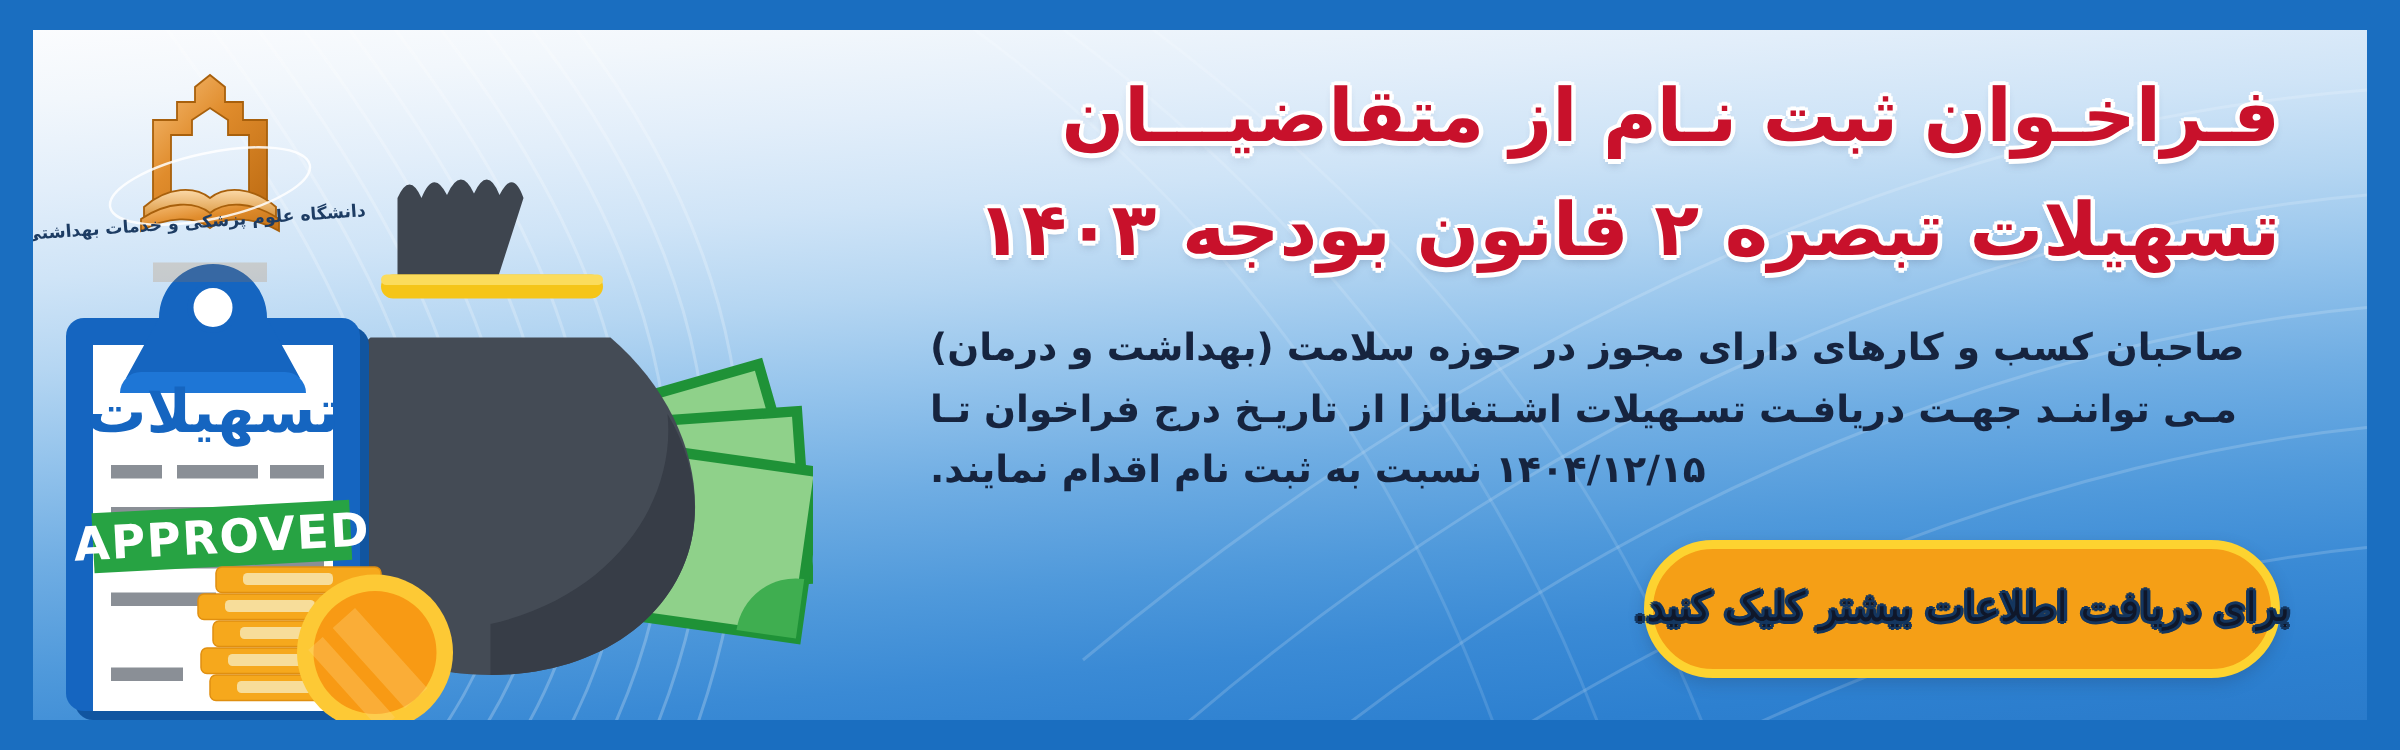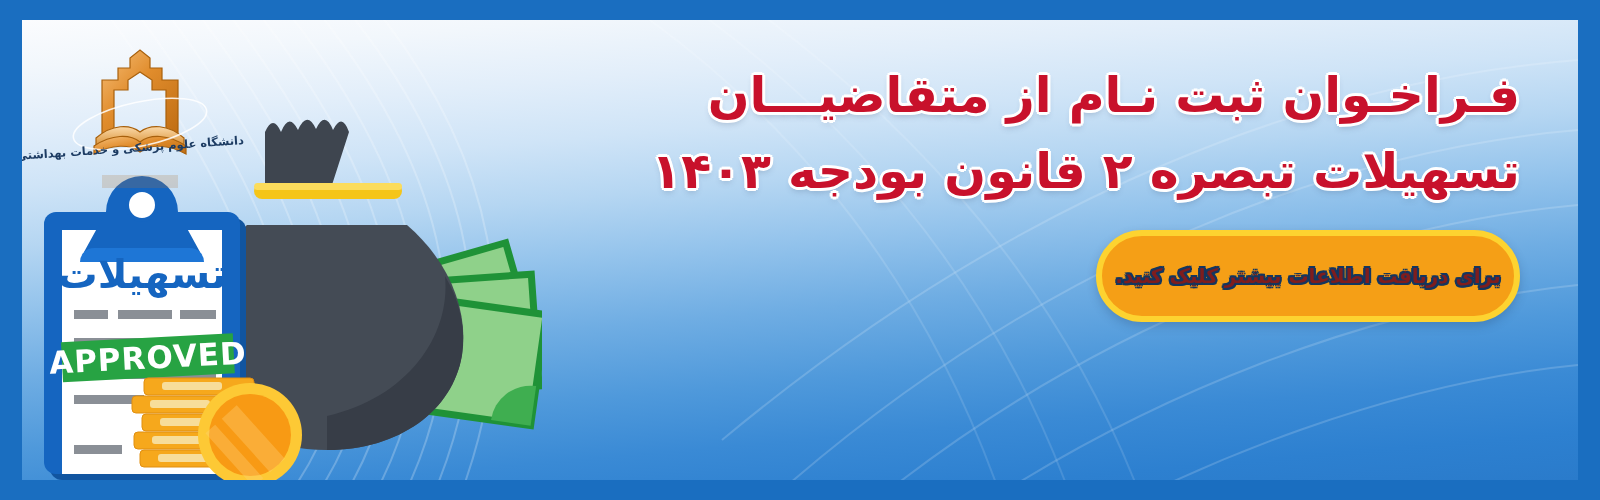--- a/index.html
+++ b/index.html
@@ -57,21 +57,21 @@
     letter-spacing:0px;
     white-space:nowrap;
     transform:rotate(-4deg);
     transform-origin:center;
     font-weight:600;
   }
 
   
   .content{
     position:absolute;
-    right:58px;top:44px;
+    right:58px;top:26px;
     width:900px;
     text-align:right;
     direction:rtl;
   }
 
   .headline{
     font-size:49px;
     font-weight:bold;
     color:#c8112b;
     line-height:1.32;
@@ -105,21 +105,21 @@
     display:inline-flex;align-items:center;justify-content:center;
     width:424px;height:92px;
     border-radius:48px;
     background:#f59f16;
     border:6px solid #fdd330;
     box-sizing:border-box;
     cursor:pointer;
     box-shadow:0 4px 10px rgba(30,60,100,.25);
   }
   .cta-label{
-    font-size:20px;font-weight:bold;color:#7f1d1d;
+    font-size:27px;font-weight:normal;color:#0f172a;
     letter-spacing:-.5px;white-space:nowrap;
     text-shadow:
       -1.6px -1.6px 0 #14365f, 1.6px -1.6px 0 #14365f,
       -1.6px  1.6px 0 #14365f, 1.6px  1.6px 0 #14365f,
        0 -2.2px 0 #14365f, 0 2.2px 0 #14365f,
       -2.2px 0 0 #14365f, 2.2px 0 0 #14365f;
   }
 </style>
 </head>
 <body>
@@ -279,20 +279,25 @@
       </svg>
       <div class="logo-caption">دانشگاه علوم پزشکی و خدمات بهداشتی درمانی استان مرکزی</div>
     </div>
 
     <div class="content">
 
       <h1 class="headline l1">فـراخـوان ثبت نـام از متقاضیـــان</h1>
 
       <h1 class="headline l2">تسهیلات تبصره ۲ قانون بودجه ۱۴۰۳</h1>
 
+      <div class="body-copy">
+        <span class="ln">صاحبان کسب و کارهای دارای مجوز در حوزه سلامت (بهداشت و درمان)</span>
+        <span class="ln">مـی تواننـد جهـت دریافـت تسـهیلات اشـتغالزا از تاریـخ درج فراخوان تـا</span>
+        <span class="ln">۱۴۰۴/۱۲/۱۵ نسبت به ثبت نام اقدام نمایند.</span>
+      </div>
 
       <div class="cta-wrap">
         <div class="cta">
           <span class="cta-label">برای دریافت اطلاعات بیشتر کلیک کنید.</span>
         </div>
       </div>
 
     </div>
   </div>
 </div>

